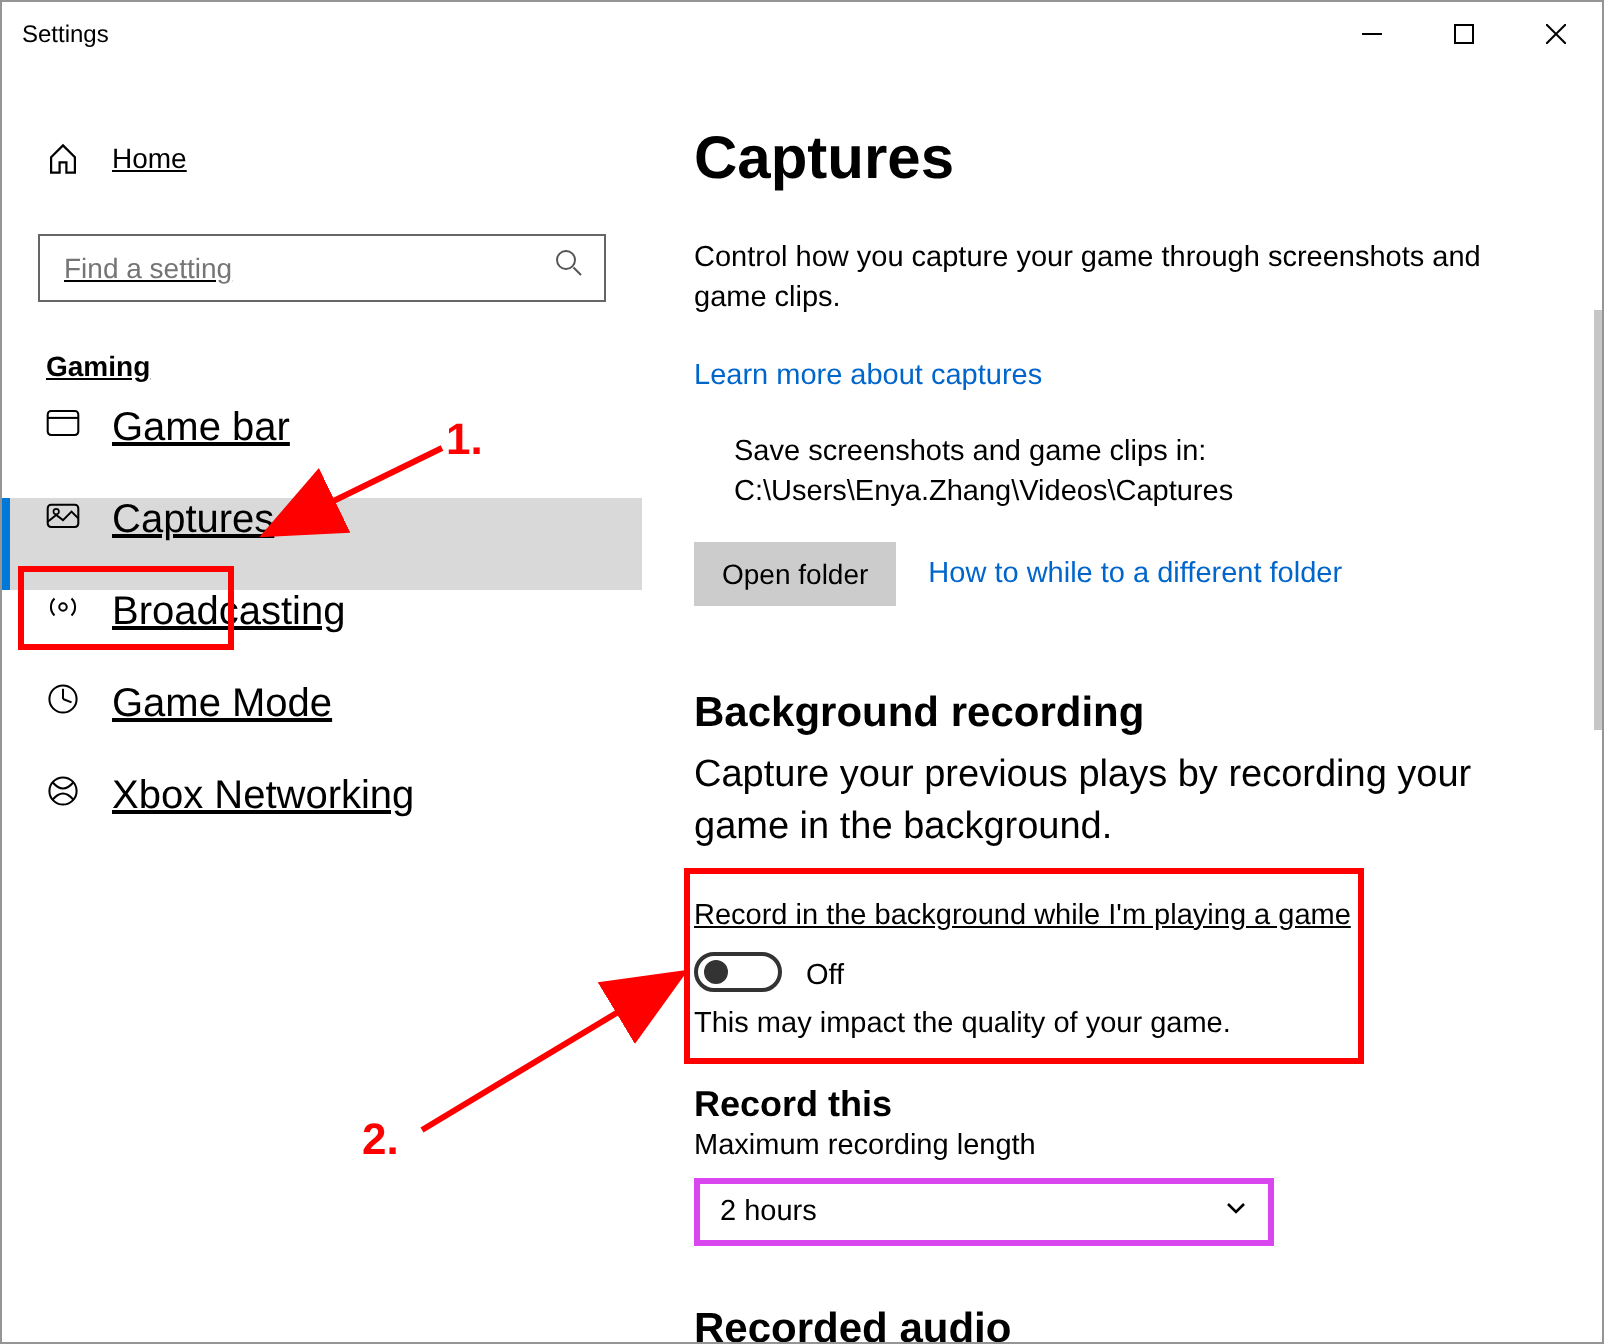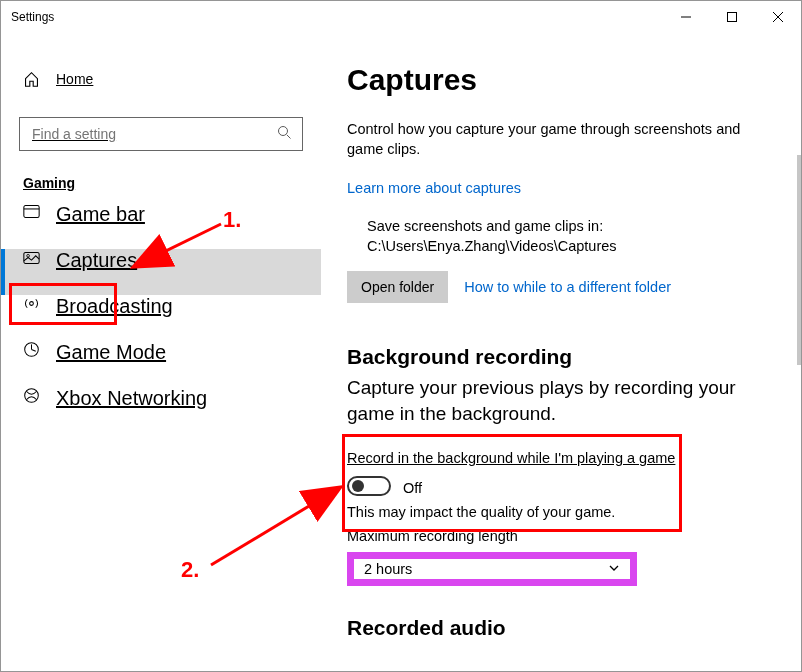--- a/index.html
+++ b/index.html
@@ -51,21 +51,21 @@
   .toggle-block{position:relative;padding:10px 0 8px 0;}
   .toggle-label{font-size:14.5px;margin-bottom:10px;text-decoration:underline;}
   .toggle-row{display:flex;align-items:flex-end;gap:12px;margin-bottom:8px;}
   .toggle{width:44px;height:20px;border:2px solid #333;border-radius:20px;position:relative;background:transparent;cursor:pointer;}
   .toggle .knob{position:absolute;width:12px;height:12px;border-radius:50%;background:#333;left:3px;top:2px;}
   .toggle-state{font-size:14.5px;}
   .note{font-size:14.5px;}
   .hl2{position:absolute;border:3px solid var(--hl);pointer-events:none;}
   h3.subsection{font-size:18px;font-weight:600;margin:14px 0 2px 0;}
   .field-label{font-size:14.5px;margin-bottom:8px;}
-  .select{width:290px;height:34px;border:7px solid #d946ef;display:flex;align-items:center;justify-content:space-between;
+  .select{width:290px;height:34px;border:3px solid #d946ef;display:flex;align-items:center;justify-content:space-between;
     padding:0 10px;font-size:14.5px;cursor:pointer;}
   .scroll-hint{position:absolute;right:0;top:122px;width:4px;height:210px;background:#c6c6c6;}
   
   .anno{position:absolute;pointer-events:none;}
   .anno-text{font-size:22px;font-weight:700;fill:var(--hl);}
 </style>
 </head>
 <body>
 
 <div class="window">
@@ -195,20 +195,21 @@
         <div class="toggle-row">
           <div class="toggle">
             <div class="knob"></div>
           </div>
           <span class="toggle-state">Off</span>
         </div>
         <div class="note">This may impact the quality of your game.</div>
         <div class="hl2" style="left:-5px;top:-6px;width:340px;height:98px;"></div>
       </div>
 
+      <h3 class="subsection">Record this</h3>
       <div class="field-label">Maximum recording length</div>
       <div class="select">
         <span>2 hours</span>
         <span>
           <svg width="12" height="12" viewBox="0 0 12 12">
               <path d="M2 4 L6 8 L10 4" fill="none" stroke="#000" stroke-width="1.3"></path>
             </svg>
         </span>
       </div>
 

